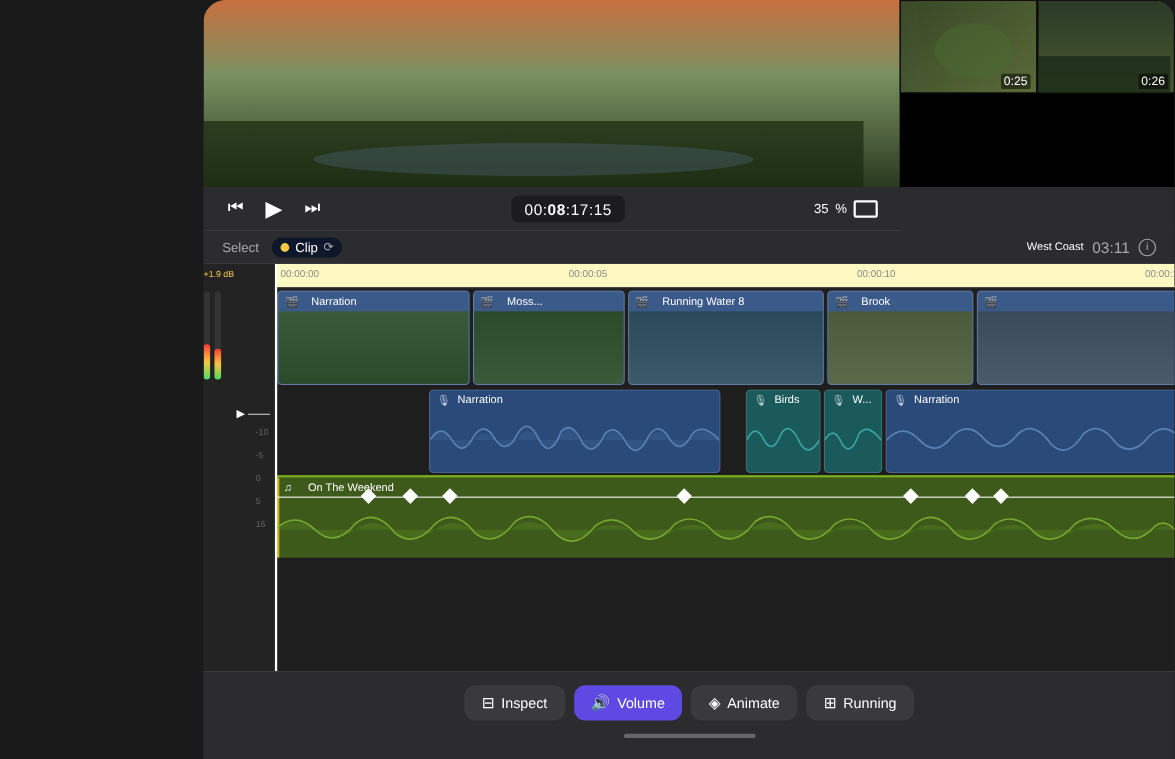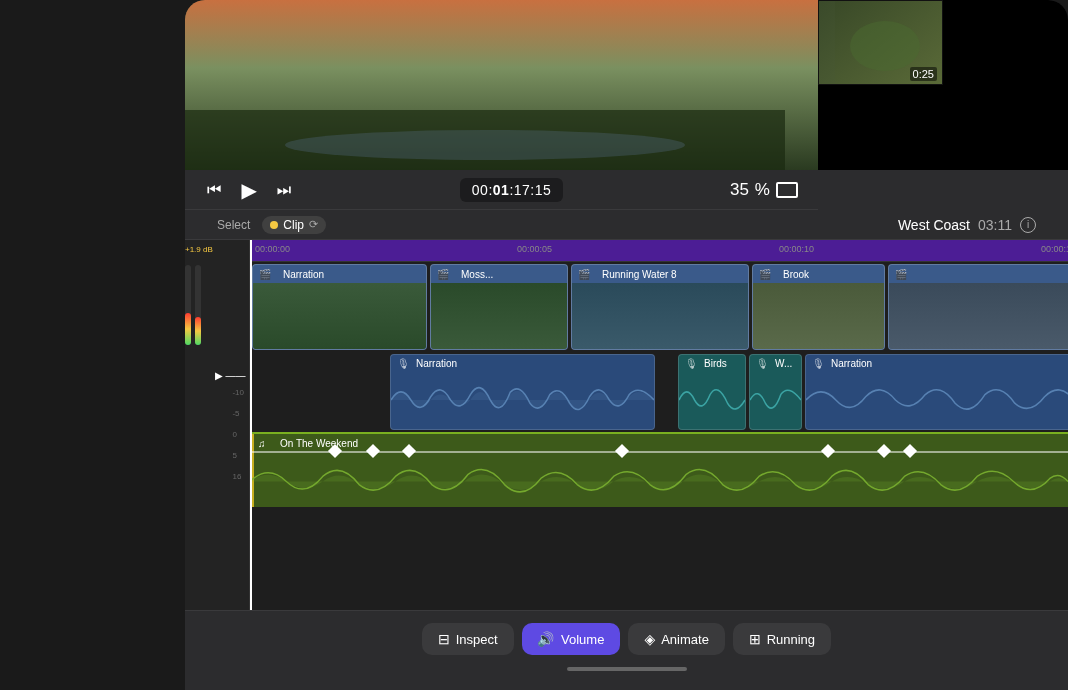--- a/index.html
+++ b/index.html
@@ -120,21 +120,21 @@
       font-size: 14px;
       font-variant-numeric: tabular-nums;
       letter-spacing: 0.5px;
     }
 
     .zoom-control {
       display: flex;
       align-items: center;
       gap: 6px;
       color: #fff;
-      font-size: 17px;
+      font-size: 12px;
     }
 
     .screen-icon {
       width: 22px;
       height: 16px;
       border: 2px solid #fff;
       border-radius: 2px;
       position: relative;
       display: inline-block;
     }
@@ -143,34 +143,34 @@
     .select-bar {
       position: absolute;
       top: 210px;
       left: 0;
       right: 0;
       height: 30px;
       background: #2c2c2e;
       display: flex;
       align-items: center;
       justify-content: space-between;
-      padding: 0 32px;
+      padding: 0 17px;
       border-bottom: 1px solid #3a3a3c;
     }
 
     .select-label {
       font-size: 12px;
       color: #aaa;
     }
 
     .clip-badge {
       display: flex;
       align-items: center;
       gap: 5px;
-      background: #404040;
+      background: #0f172a;
       padding: 2px 8px;
       border-radius: 12px;
     }
 
     .clip-badge-dot {
       width: 8px;
       height: 8px;
       background: #f5c842;
       border-radius: 50%;
     }
@@ -180,21 +180,21 @@
       color: #fff;
     }
 
     .project-info {
       display: flex;
       align-items: center;
       gap: 8px;
     }
 
     .project-name {
-      font-size: 14px;
+      font-size: 10px;
       color: #fff;
       font-weight: 500;
     }
 
     .project-duration {
       font-size: 14px;
       color: #aaa;
     }
 
     .info-icon {
@@ -272,21 +272,21 @@
       color: #666;
     }
 
     
     .tc-ruler {
       position: absolute;
       left: 65px;
       top: 0;
       right: 0;
       height: 22px;
-      background: #4c1d95;
+      background: #fef9c3;
       border-bottom: 1px solid #333;
       display: flex;
       align-items: center;
       overflow: hidden;
     }
 
     .tc-mark {
       position: absolute;
       font-size: 9px;
       color: #888;
@@ -567,30 +567,43 @@
             <linearGradient id="t3" x1="0" y1="0" x2="1" y2="1">
           <stop offset="0%" stop-color="#3a4a28"></stop>
           <stop offset="100%" stop-color="#5a6a38"></stop>
         </linearGradient>
           </defs>
         <rect width="100%" height="100%" fill="url(#t3)"></rect>
         <ellipse cx="50" cy="45" rx="35" ry="25" fill="#4a6a30" opacity="0.5"></ellipse>
       </svg>
       <div class="thumb-time">0:25</div>
     </div>
+    <div class="thumb thumb-4">
+      <svg width="100%" height="100%">
+        <defs>
+            <linearGradient id="t4" x1="0" y1="0" x2="0" y2="1">
+          <stop offset="0%" stop-color="#2a3a28"></stop>
+          <stop offset="100%" stop-color="#4a5a30"></stop>
+        </linearGradient>
+          </defs>
+        <rect width="100%" height="100%" fill="url(#t4)"></rect>
+        <rect x="0" y="50" width="120" height="40" fill="#1a2a18" opacity="0.8"></rect>
+      </svg>
+      <div class="thumb-time">0:26</div>
+    </div>
   </div>
 
   <div class="transport-bar">
     <div class="transport-controls">
       <button class="transport-btn">⏮</button>
       <button class="transport-btn play-btn">▶</button>
       <button class="transport-btn">⏭</button>
     </div>
     <div class="timecode">
-      <span>00:<strong>01</strong>:17:15</span>
+      <span>00:<strong>08</strong>:17:15</span>
     </div>
     <div class="zoom-control">
       <span>35</span>
       <span>%</span>
       <div class="screen-icon"></div>
     </div>
   </div>
 
   <div class="select-bar">
     <div style="display:flex;align-items:center;gap:12px;">

